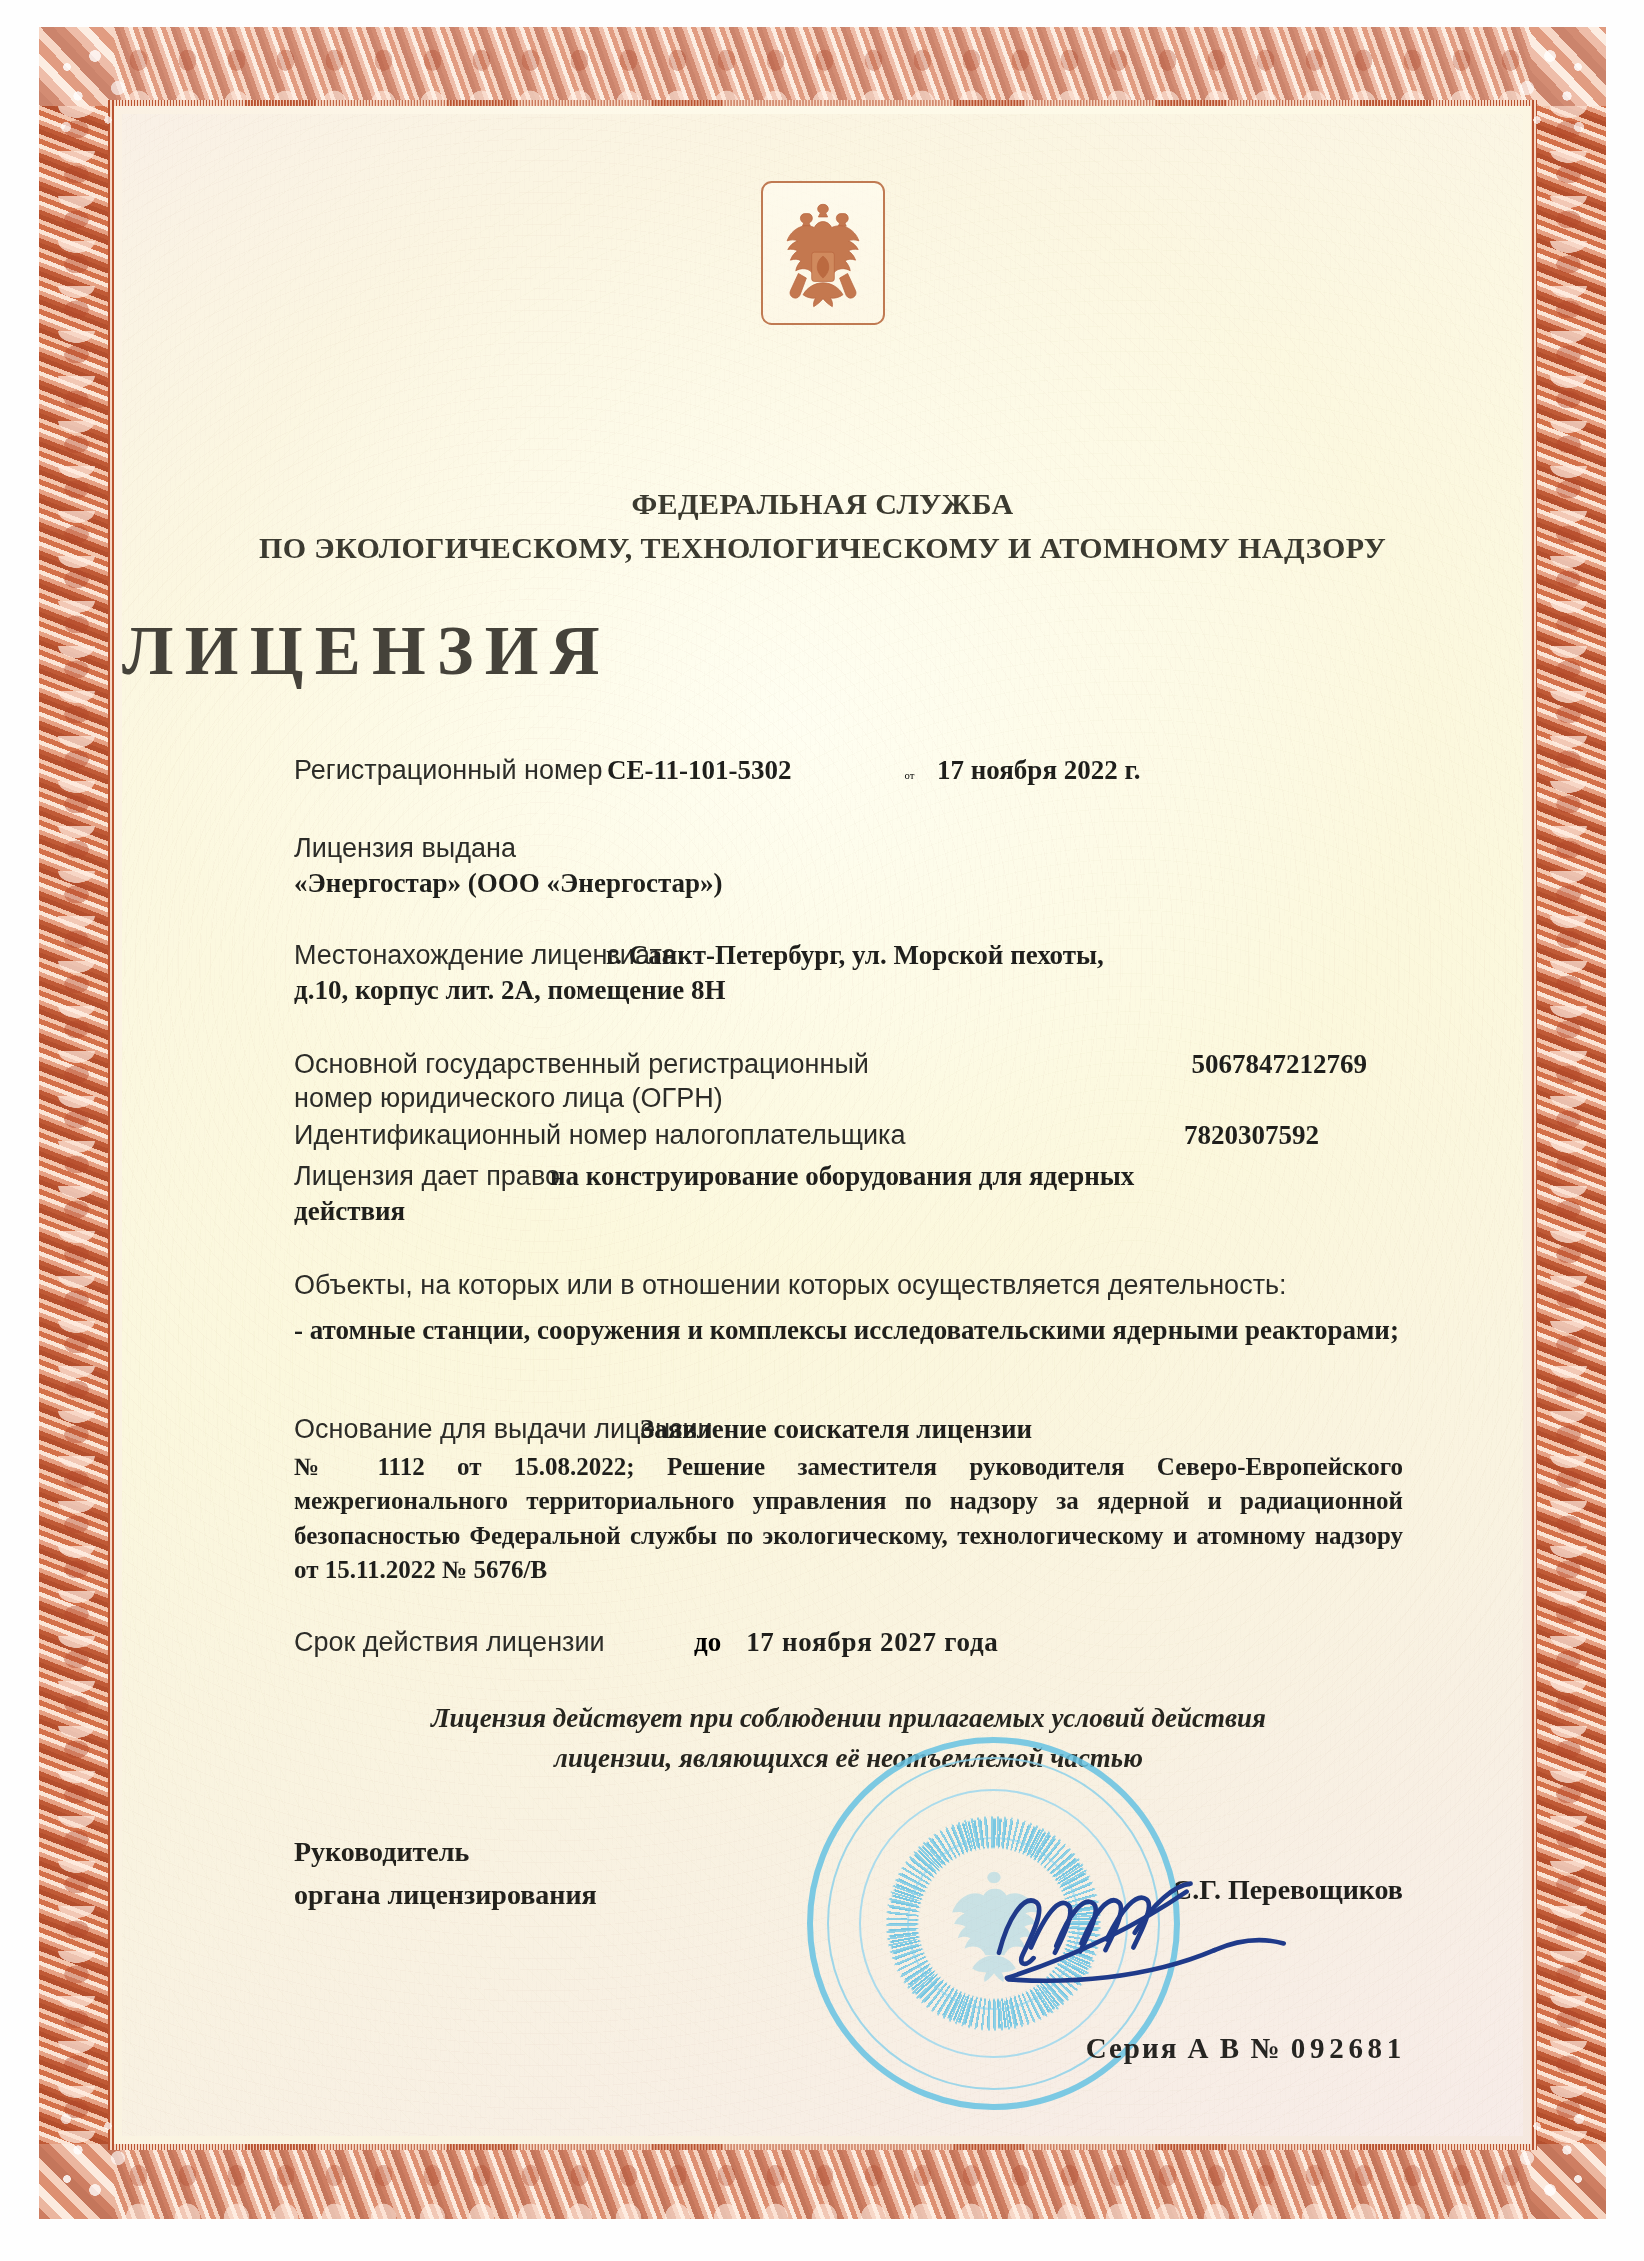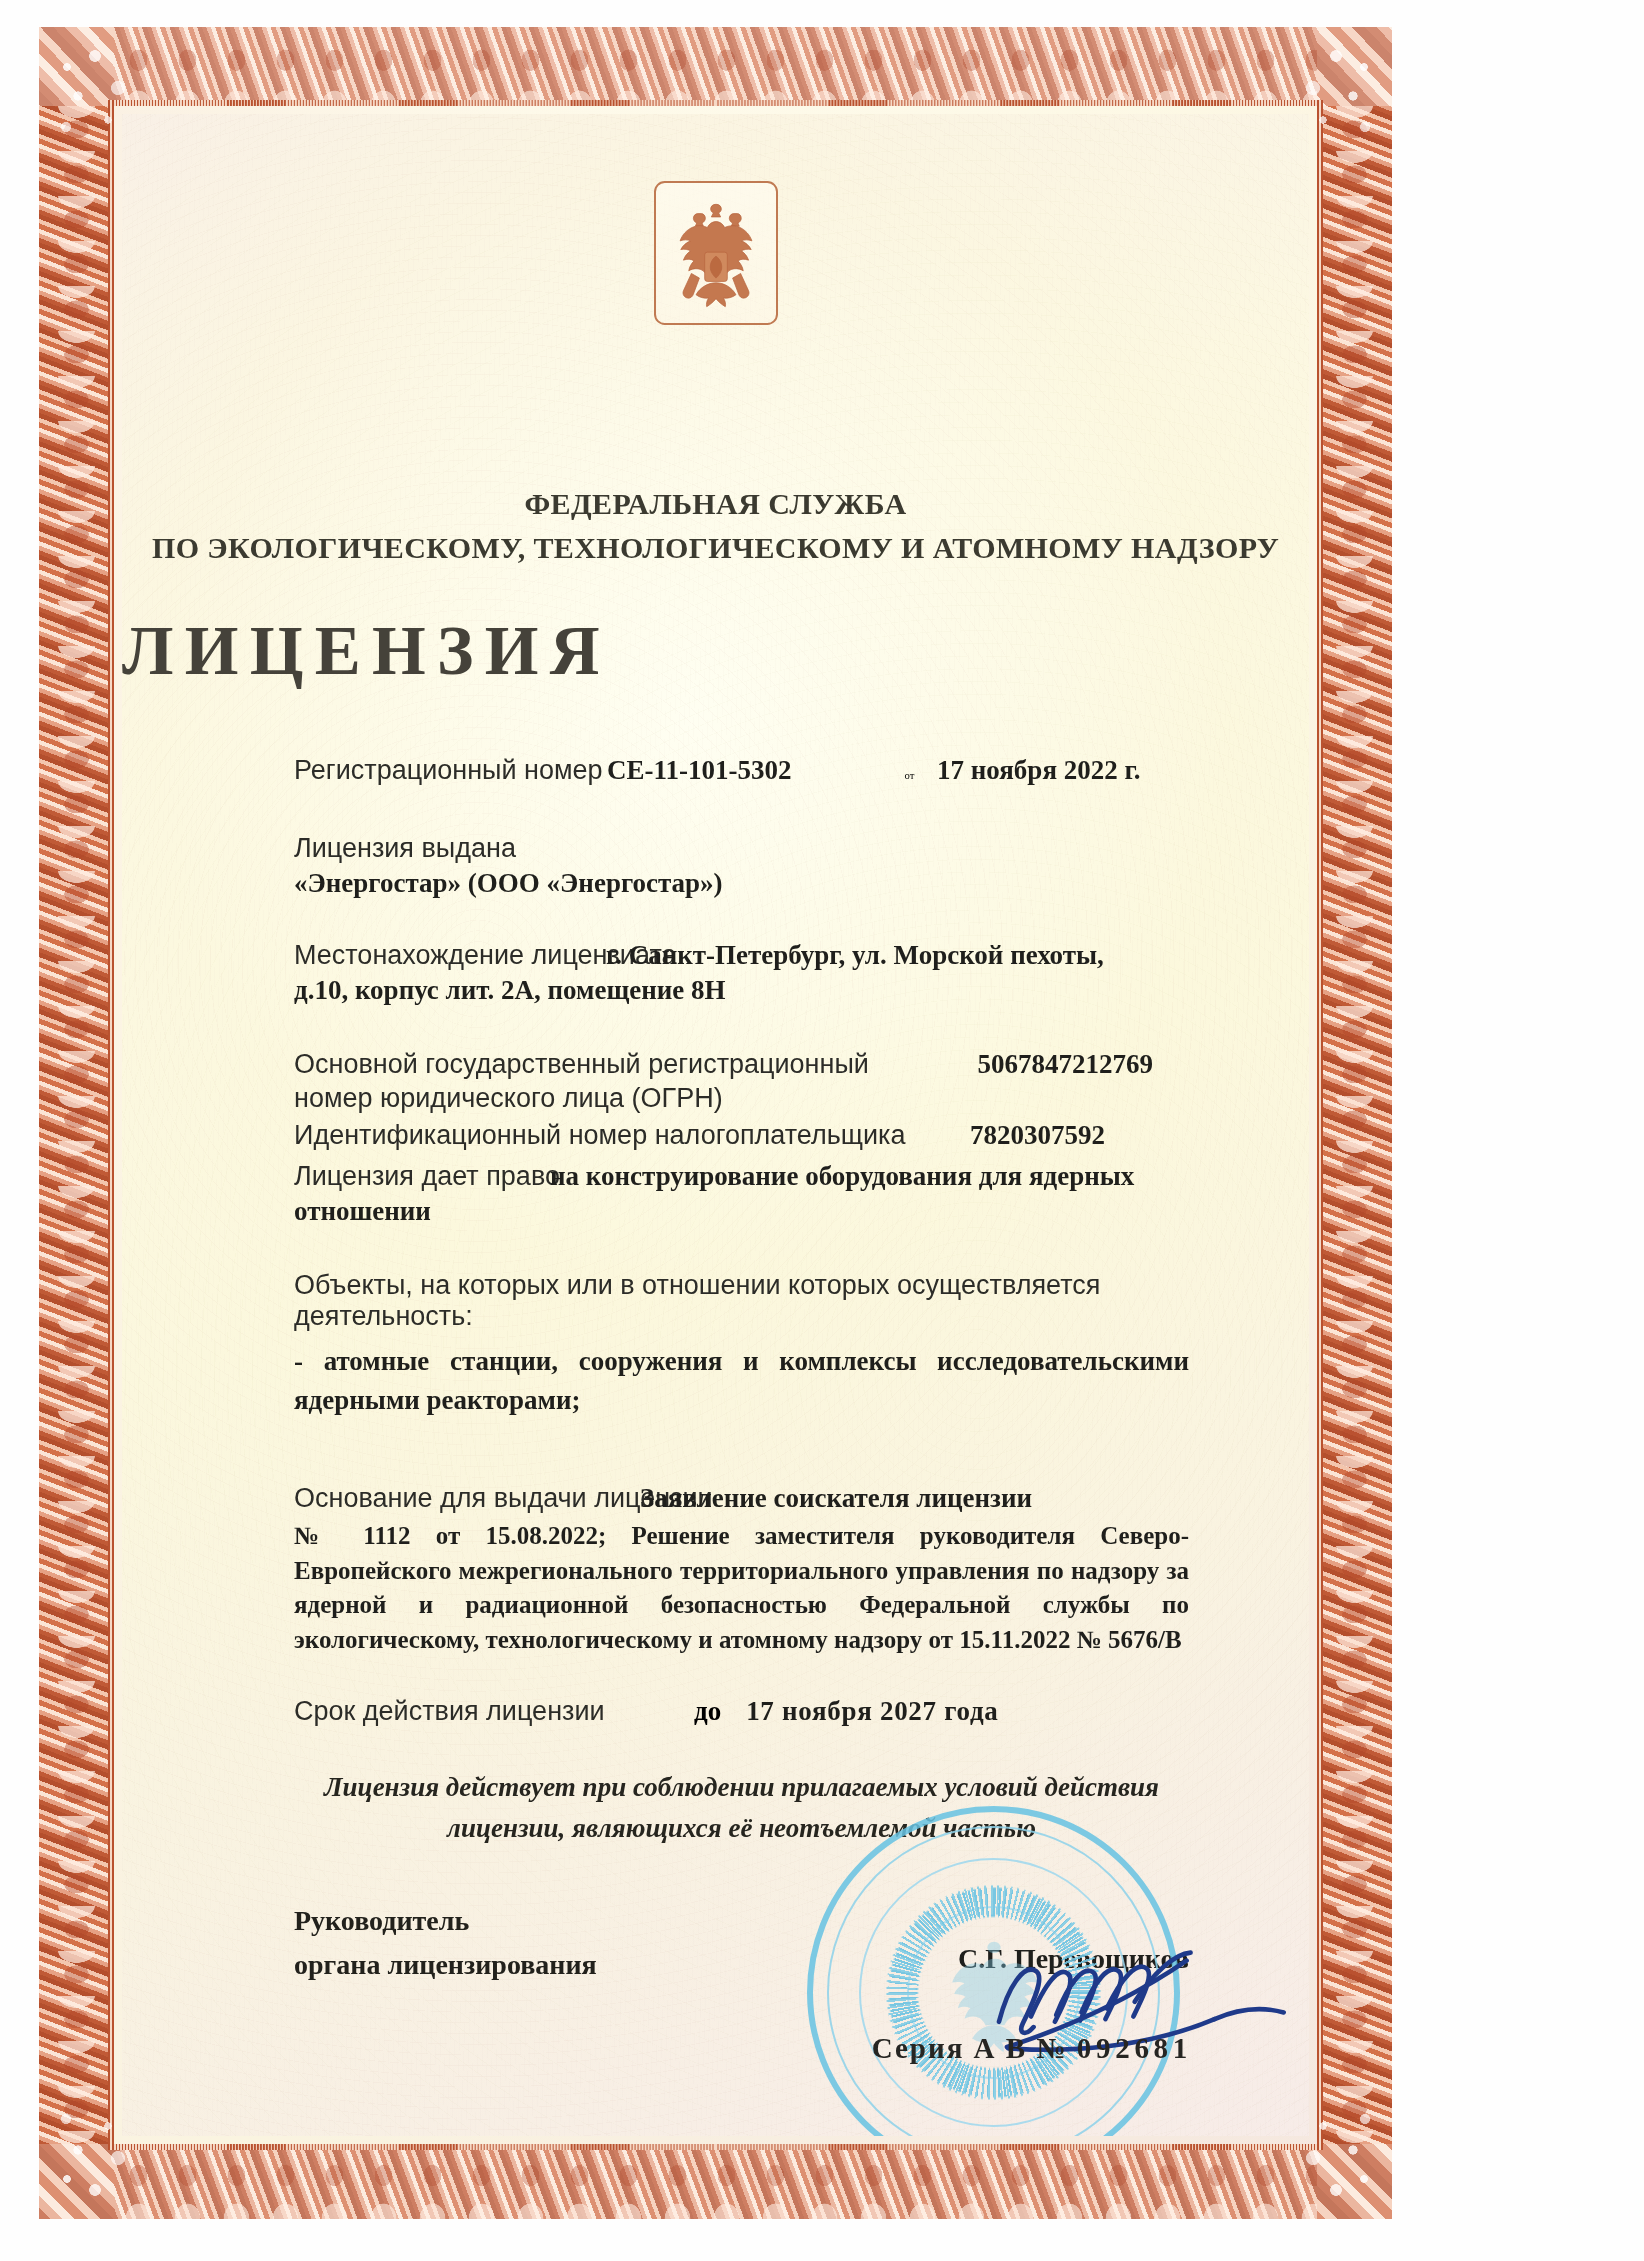--- a/index.html
+++ b/index.html
@@ -9,21 +9,21 @@
     background:#ffffff;
     font-family:"Liberation Sans", sans-serif;
     overflow:hidden;
   }
 
   
   .page{position:relative;width:1645px;height:2261px;background:#fefefe;}
 
   .cert{
     position:absolute;left:39px;top:27px;
-    width:1353px;height:2192px;
+    width:1567px;height:2192px;
     background:
       radial-gradient(120% 70% at 50% 18%, rgba(255,255,240,.85) 0%, rgba(253,246,228,.55) 45%, rgba(248,238,226,.35) 100%),
       linear-gradient(115deg,#f6e6e0 0%,#fbf3e4 22%,#fbf7df 50%,#f7eee0 74%,#f3e3dd 100%);
   }
 
   
   .border-frame{
     position:absolute;inset:0;
     border-style:solid;
     border-width:79px 75px 75px 75px;
@@ -319,21 +319,21 @@
           <div class="r-inn">
             <span class="lbl">Идентификационный номер налогоплательщика</span>
             <span class="val">7820307592</span>
           </div>
 
           <div class="row r-right">
             <span class="lbl">Лицензия дает право</span>
             <span class="val">на  конструирование  оборудования  для  ядерных</span>
           </div>
           <div class="row r-right-2">
-            <span class="val">отношении</span>
+            <span class="val">действия</span>
           </div>
 
           <div class="sec-objects">
             <div class="objects-head">Объекты, на которых или в отношении которых осуществляется деятельность:</div>
             <div class="objects-item">- атомные  станции,  сооружения  и  комплексы  исследовательскими  ядерными реакторами;</div>
           </div>
 
           <div class="sec-basis">
             <div class="basis-head">
               <span class="lbl">Основание для выдачи лицензии</span>

